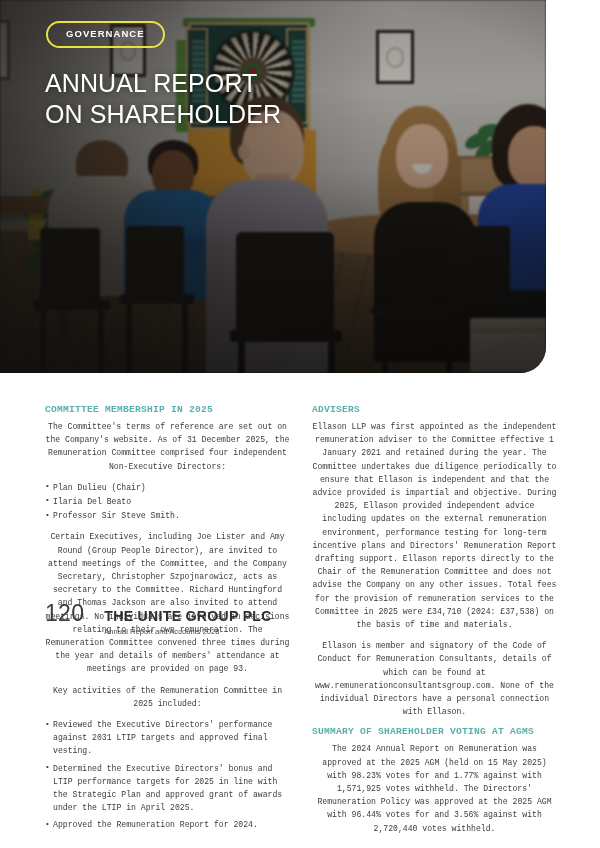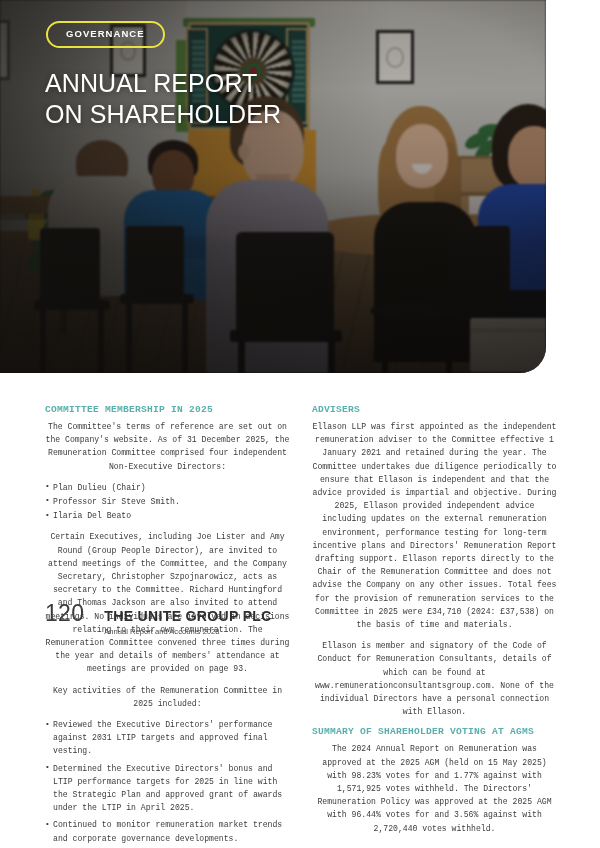--- a/index.html
+++ b/index.html
@@ -488,31 +488,30 @@
 
   <div class="content">
     <div class="cols">
 
       <div class="col">
         <h2 class="sec">COMMITTEE MEMBERSHIP IN 2025</h2>
         <p>The Committee's terms of reference are set out on the Company's website. As of 31 December 2025, the Remuneration Committee comprised four independent Non-Executive Directors:</p>
 
         <ul class="bul">
           <li>Plan Dulieu (Chair)</li>
+          <li>Ilaria Del Beato</li>
           <li>Professor Sir Steve Smith.</li>
-          <li>Ilaria Del Beato</li>
         </ul>
 
         <p class="gap-top">Certain Executives, including Joe Lister and Amy Round (Group People Director), are invited to attend meetings of the Committee, and the Company Secretary, Christopher Szpojnarowicz, acts as secretary to the Committee. Richard Huntingford and Thomas Jackson are also invited to attend meetings. No individuals are involved in decisions relating to their own remuneration. The Remuneration Committee convened three times during the year and details of members' attendance at meetings are provided on page 93.</p>
         <p>Key activities of the Remuneration Committee in 2025 included:</p>
 
         <ul class="bul spaced">
           <li>Reviewed the Executive Directors' performance against 2031 LTIP targets and approved final vesting.</li>
           <li>Determined the Executive Directors' bonus and LTIP performance targets for 2025 in line with the Strategic Plan and approved grant of awards under the LTIP in April 2025.</li>
-          <li>Continued to monitor remuneration market trends and corporate governance developments.</li>
           <li>Approved the Remuneration Report for 2024.</li>
         </ul>
       </div>
 
       <div class="col">
         <h2 class="sec">ADVISERS</h2>
         <p>Ellason LLP was first appointed as the independent remuneration adviser to the Committee effective 1 January 2021 and retained during the year. The Committee undertakes due diligence periodically to ensure that Ellason is independent and that the advice provided is impartial and objective. During 2025, Ellason provided independent advice including updates on the external remuneration environment, performance testing for long-term incentive plans and Directors' Remuneration Report drafting support. Ellason reports directly to the Chair of the Remuneration Committee and does not advise the Company on any other issues. Total fees for the provision of remuneration services to the Committee in 2025 were £34,710 (2024: £37,538) on the basis of time and materials.</p>
         <p>Ellason is member and signatory of the Code of Conduct for Remuneration Consultants, details of which can be found at www.remunerationconsultantsgroup.com. None of the individual Directors have a personal connection with Ellason.</p>
 
         <h2 class="sec">SUMMARY OF SHAREHOLDER VOTING AT AGMS</h2>

